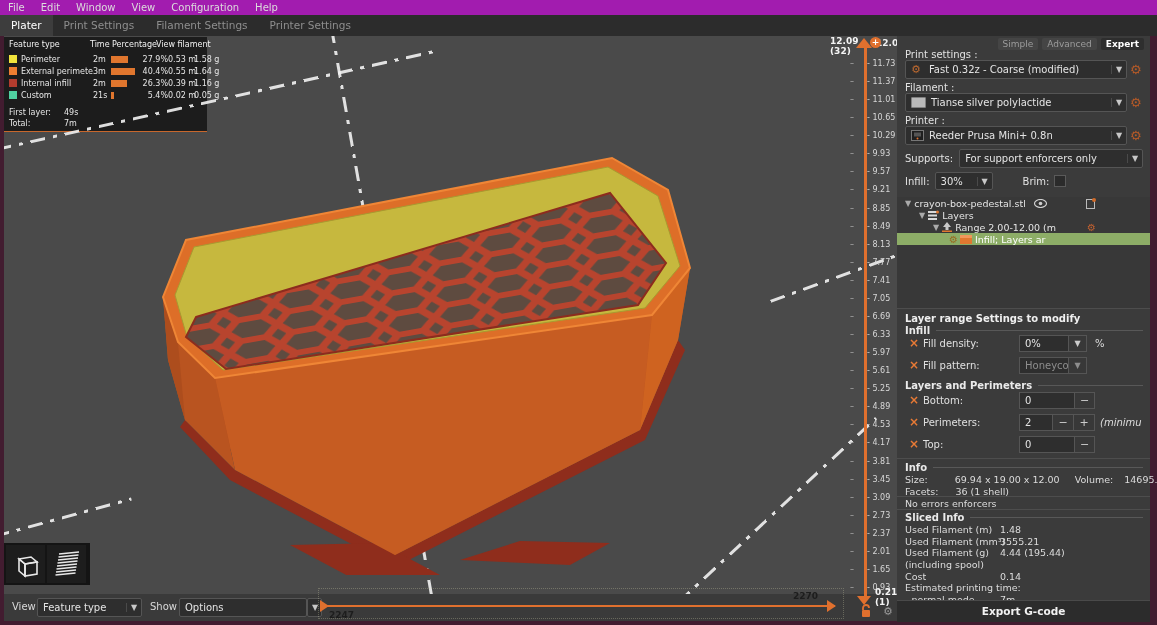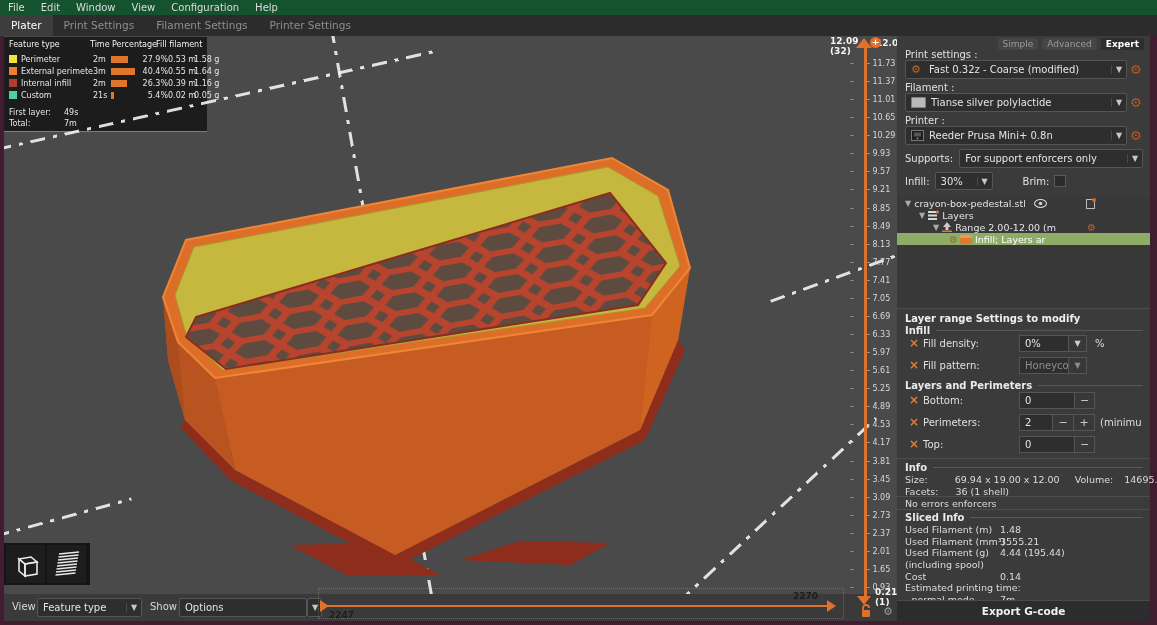--- a/index.html
+++ b/index.html
@@ -4,21 +4,21 @@
 <style>
   html,body{margin:0;padding:0;}
   body{
     width:1157px;height:625px;position:relative;overflow:hidden;
     background:#421c30;
     font-family:"DejaVu Sans","Liberation Sans",sans-serif;
     -webkit-font-smoothing:antialiased;
     user-select:none;
   }
   
-  .menubar{position:absolute;left:0;top:0;width:1157px;height:15px;background:#14532d;display:flex;align-items:center;z-index:20;}
+  .menubar{position:absolute;left:0;top:0;width:1157px;height:15px;background:#a21caf;display:flex;align-items:center;z-index:20;}
   .menubar .mi{font-size:10px;color:#dcdcdc;padding:0 8px;line-height:15px;}
   .tabbar{position:absolute;left:0;top:15px;width:1157px;height:21px;background:#2c2c2c;display:flex;align-items:stretch;z-index:20;}
   .tab{font-size:10.5px;color:#8e8e8e;padding:0 11px;line-height:21px;}
   .tab.active{background:#3d3d3d;color:#ffffff;}
   
   .viewport{position:absolute;left:4px;top:36px;width:893px;height:585px;background:#4a4a4a;overflow:hidden;z-index:1;}
   .dashline{position:absolute;height:3px;transform-origin:0 0;
     background:repeating-linear-gradient(90deg,#f2f2f2 0 15px,transparent 15px 23px,#f2f2f2 23px 27px,transparent 27px 35px);
     opacity:.9;}
   
@@ -157,21 +157,21 @@
     <polygon points="35,150 54,102 468,22 518,51 540,121 505,163 83,225 47,192" fill="none" stroke="#a89a30" stroke-width="1"></polygon>
 
     <polygon points="56,172 470,48 526,118 498,160 86,224 46,192" fill="url(#hex)" stroke="#8c2c1e" stroke-width="2"></polygon>
   </svg>
 
   <div class="legend">
     <div class="hdr">
       <span style="left:5px">Feature type</span>
       <span style="left:86px">Time</span>
       <span style="left:108px">Percentage</span>
-      <span style="left:152px">Fill filament</span>
+      <span style="left:152px">View filament</span>
     </div>
     <div id="legend-rows">
         <div class="lrow">
           <span class="chip" style="background: rgb(240, 228, 60);"></span>
           <span class="nm">Perimeter</span>
           <span class="tm">2m</span>
           <span class="barc">
             <i style="width: 16.74px;"></i>
           </span>
           <span class="pc">27.9%</span>
@@ -549,21 +549,21 @@
     <div class="spin" style="width:20px;">−</div>
   </div>
   <div class="xrow" style="top:377px">
     <span class="xico">×</span>
     <span class="xlab">Perimeters:</span>
     <div class="field" style="width:34px;margin-left:14px;">
         <span>2</span>
       </div>
     <div class="spin" style="width:21px;">−</div>
     <div class="spin" style="width:21px;">+</div>
-    <span style="margin-left:5px;font-size:10px;white-space:nowrap;">(minimu</span>
+    <span style="margin-left:5px;font-size:10px;white-space:nowrap;font-style:italic;">(minimu</span>
   </div>
   <div class="xrow" style="top:399px">
     <span class="xico">×</span>
     <span class="xlab">Top:</span>
     <div class="field" style="width:56px;margin-left:14px;">
         <span>0</span>
       </div>
     <div class="spin" style="width:20px;">−</div>
   </div>
 

